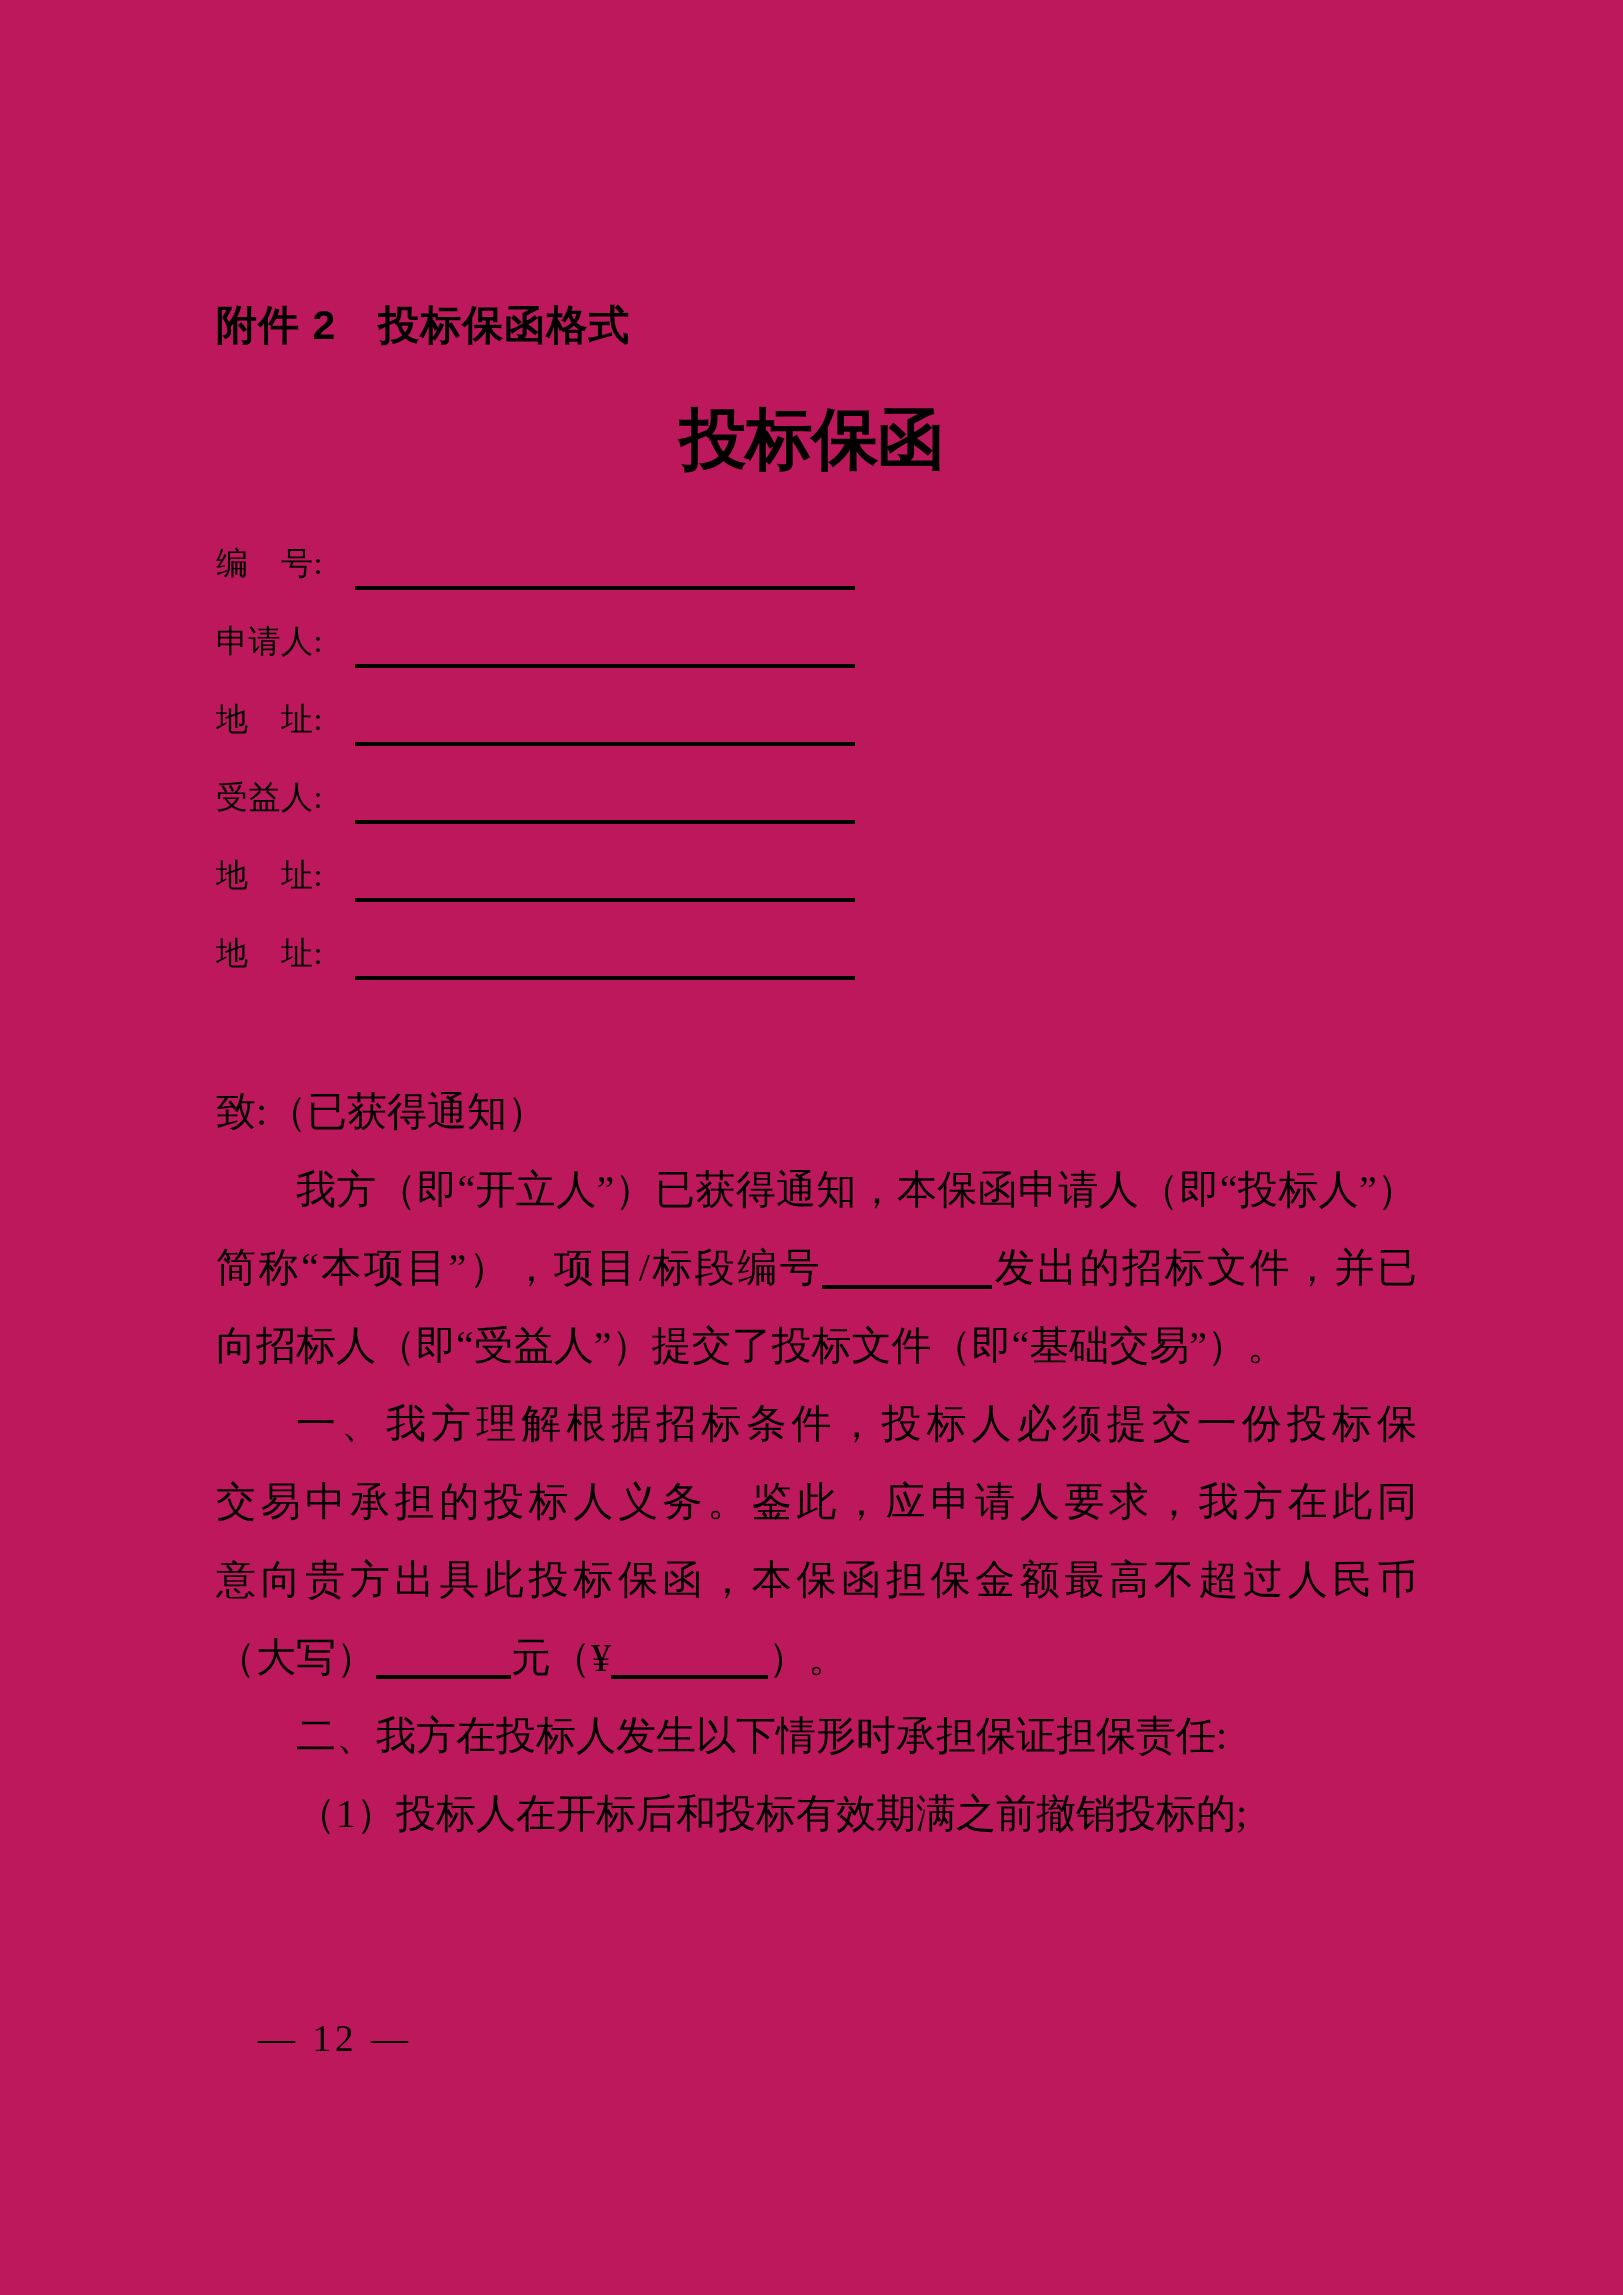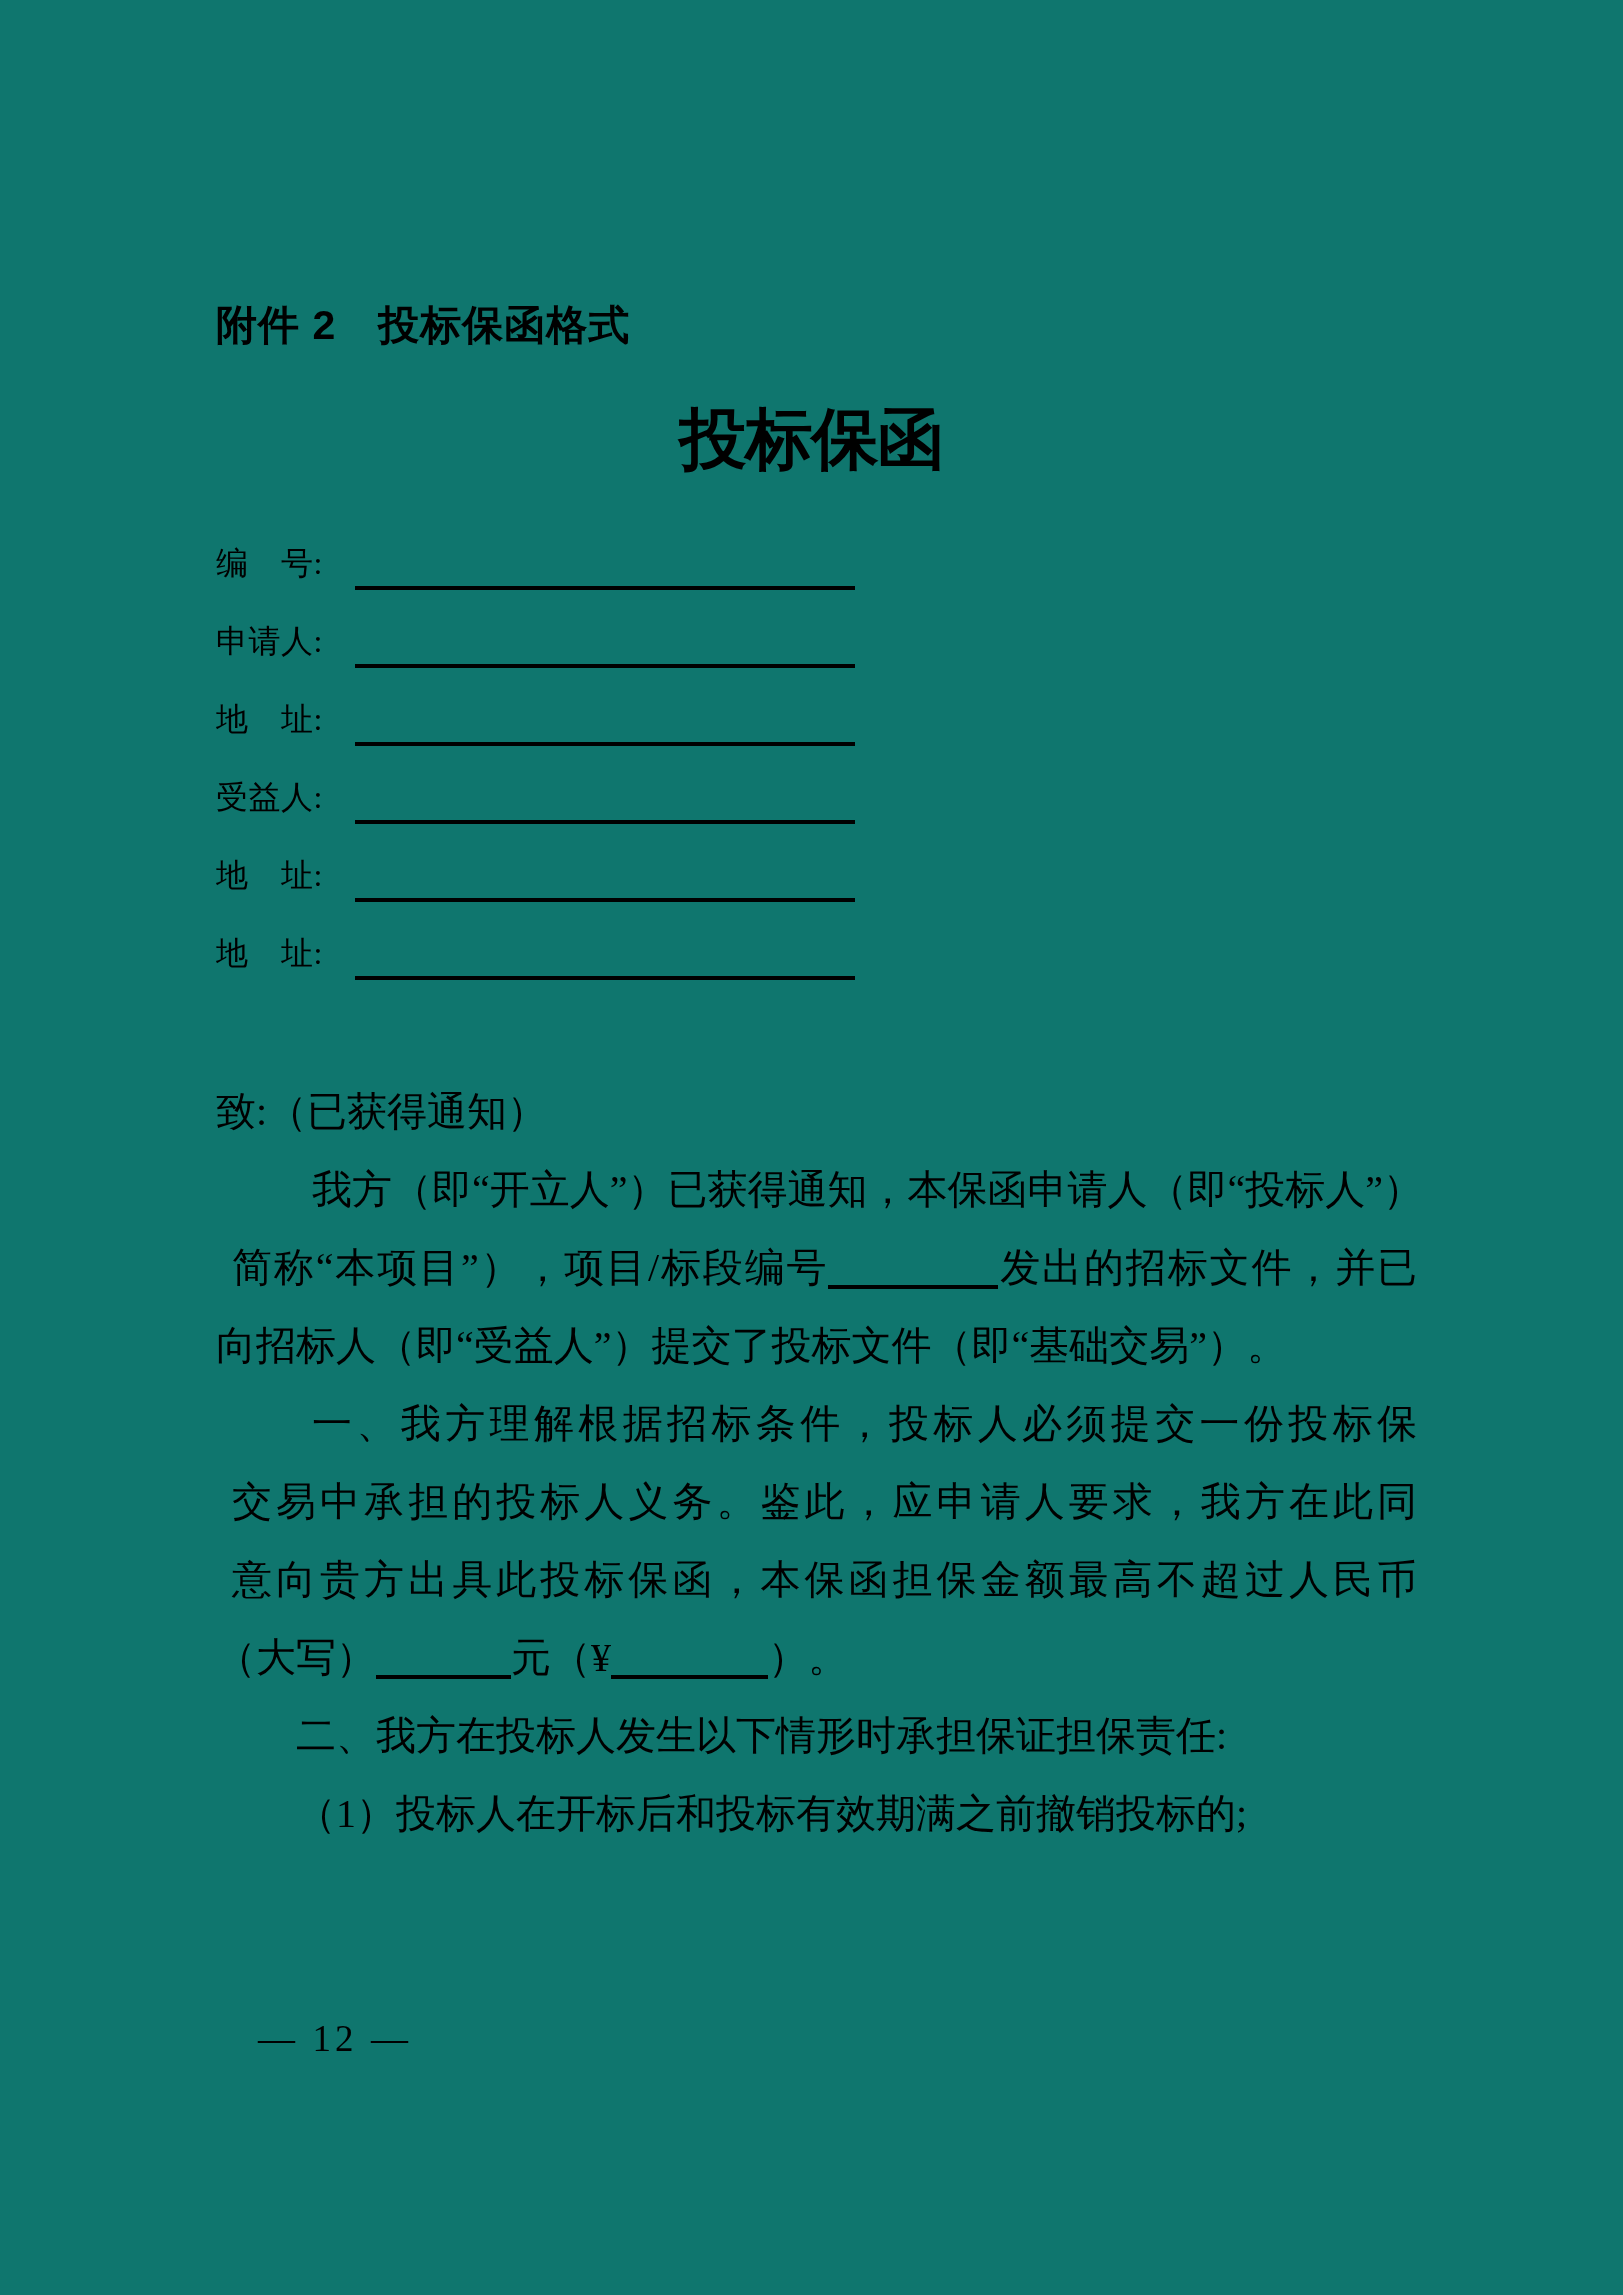--- a/index.html
+++ b/index.html
@@ -1,19 +1,19 @@
 <!DOCTYPE html>
 <html style="font-size:8.2px"><head>
 <meta charset="utf-8">
 <style>
   html,body{margin:0;padding:0;background:#ffffff;}
   .page{
     position:relative;
     width:1623px;height:2295px;
-    background:#0f766e;color:#000000;
+    background:#be185d;color:#000000;
     font-family:"Liberation Serif","DejaVu Serif",serif;
     overflow:hidden;
   }
   .attachment{
     position:absolute;left:216px;top:302px;
     font-family:"Liberation Sans","DejaVu Sans",sans-serif;
     font-weight:bold;font-size:41px;line-height:47px;
     white-space:pre;letter-spacing:1px;
   }
   .doc-title{
@@ -27,21 +27,21 @@
   .form-label{letter-spacing:0.5px;}
   .form-blank{
     display:inline-block;width:500px;height:3.6px;background:#000000;
     margin-left:32px;transform:translateY(24px);
   }
   .body-block{
     position:absolute;left:216px;top:1073px;width:1201px;
     font-size:40px;line-height:78px;
   }
   .line{white-space:nowrap;}
-  .jl{text-align:justify;text-align-last:justify;text-justify:inter-character;margin-left:16px;}
+  .jl{text-align:justify;text-align-last:justify;text-justify:inter-character;}
   .ind{text-indent:80px;}
   .blank{
     display:inline-block;height:4.1px;background:#000000;
     vertical-align:-8.2px;
   }
   .footer{
     position:absolute;left:258px;top:2018px;
     font-size:37px;line-height:41px;letter-spacing:4.1px;white-space:pre;
   }
 </style>

